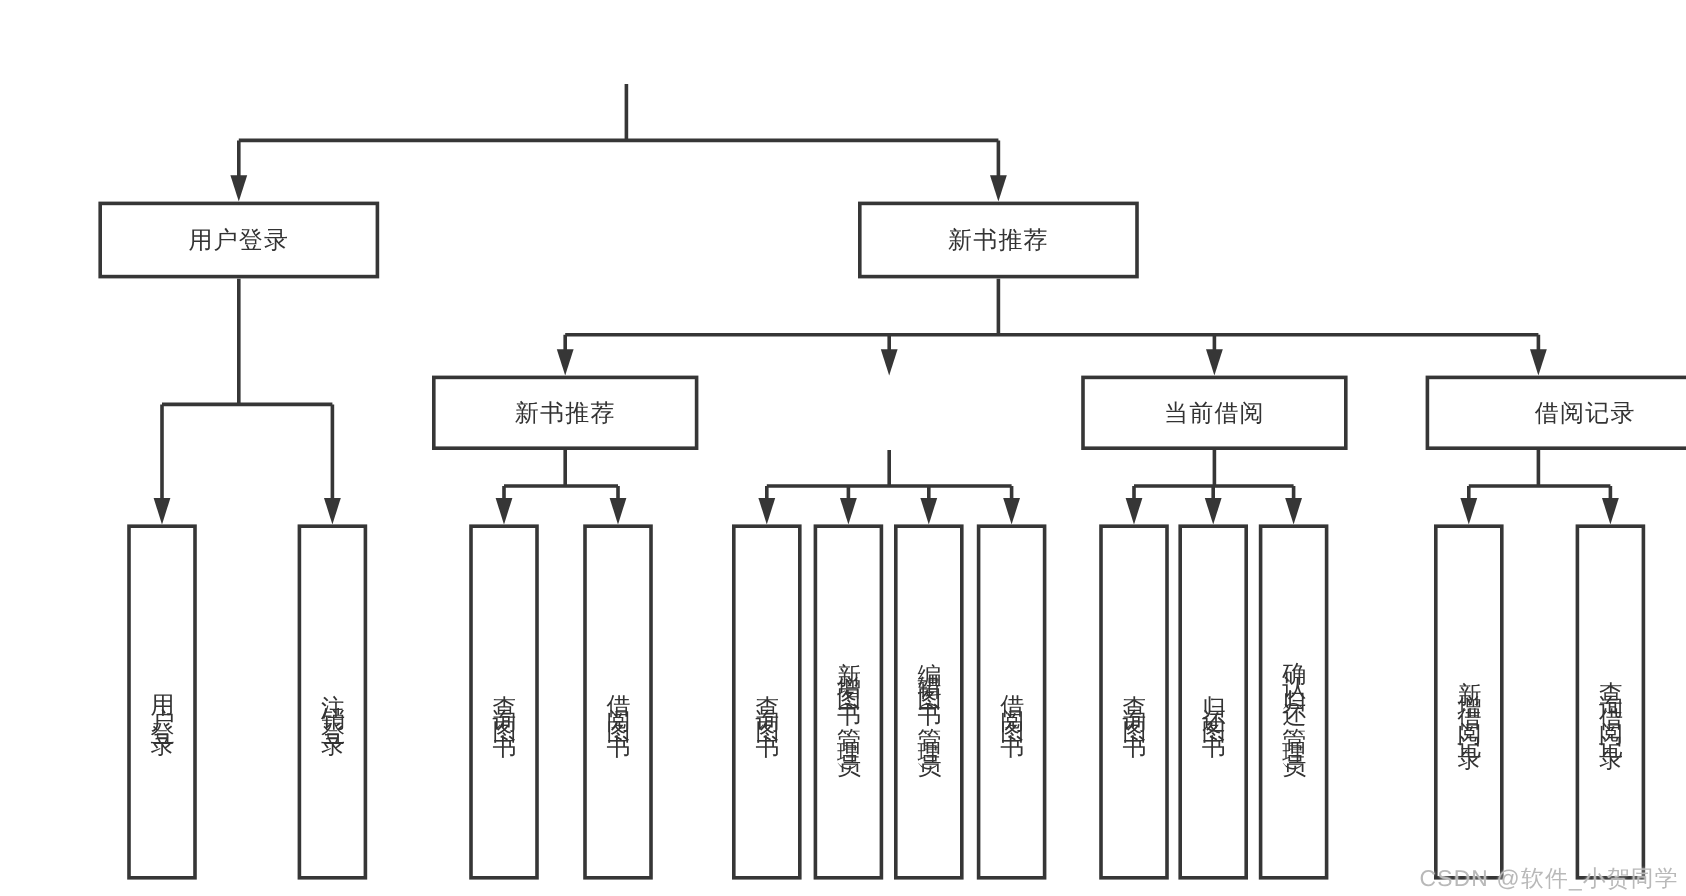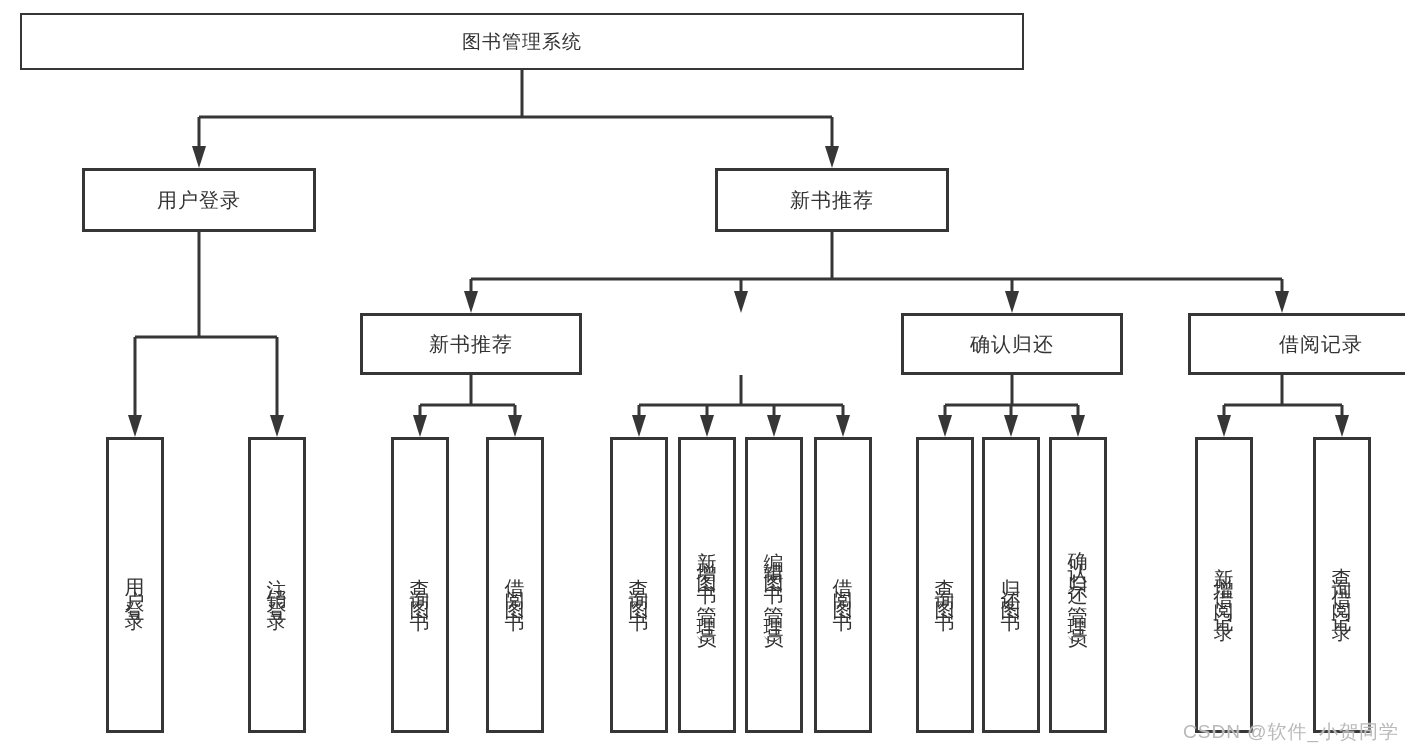--- a/index.html
+++ b/index.html
@@ -93,27 +93,26 @@
       <polygon class="head" points="1004,415 1018,415 1011,437"></polygon>
       <polygon class="head" points="1071,415 1085,415 1078,437"></polygon>
     </g>
     <g>
       <path class="edge" d="M1282,375 V405 M1224,405 H1342 M1224,405 V419 M1342,405 V419"></path>
       <polygon class="head" points="1217,415 1231,415 1224,437"></polygon>
       <polygon class="head" points="1335,415 1349,415 1342,437"></polygon>
     </g>
   </svg>
 
-  <div class="box root" style="left:20px; top:13px; width:1004px; height:57px;">图书管理系统</div>
 
   <div class="box lvl2" style="left:82px; top:168px; width:234px; height:64px;">用户登录</div>
   <div class="box lvl2" style="left:715px; top:168px; width:234px; height:64px;">新书推荐</div>
 
   <div class="box lvl3" style="left:360px; top:313px; width:222px; height:62px;text-align:center;">新书推荐</div>
-  <div class="box lvl3" style="left:901px; top:313px; width:222px; height:62px;">确认归还</div>
+  <div class="box lvl3" style="left:901px; top:313px; width:222px; height:62px;">当前借阅</div>
   <div class="box lvl3" style="left:1149px; top:313px; width:266px; height:62px;margin-left:39px;">借阅记录</div>
 
   <div class="box leaf" style="left:106px; top:437px; width:58px; height:296px;">
     <span class="vtext">用户登录</span>
   </div>
   <div class="box leaf" style="left:248px; top:437px; width:58px; height:296px;">
     <span class="vtext">注销登录</span>
   </div>
 
   <div class="box leaf" style="left:391px; top:437px; width:58px; height:296px;">

